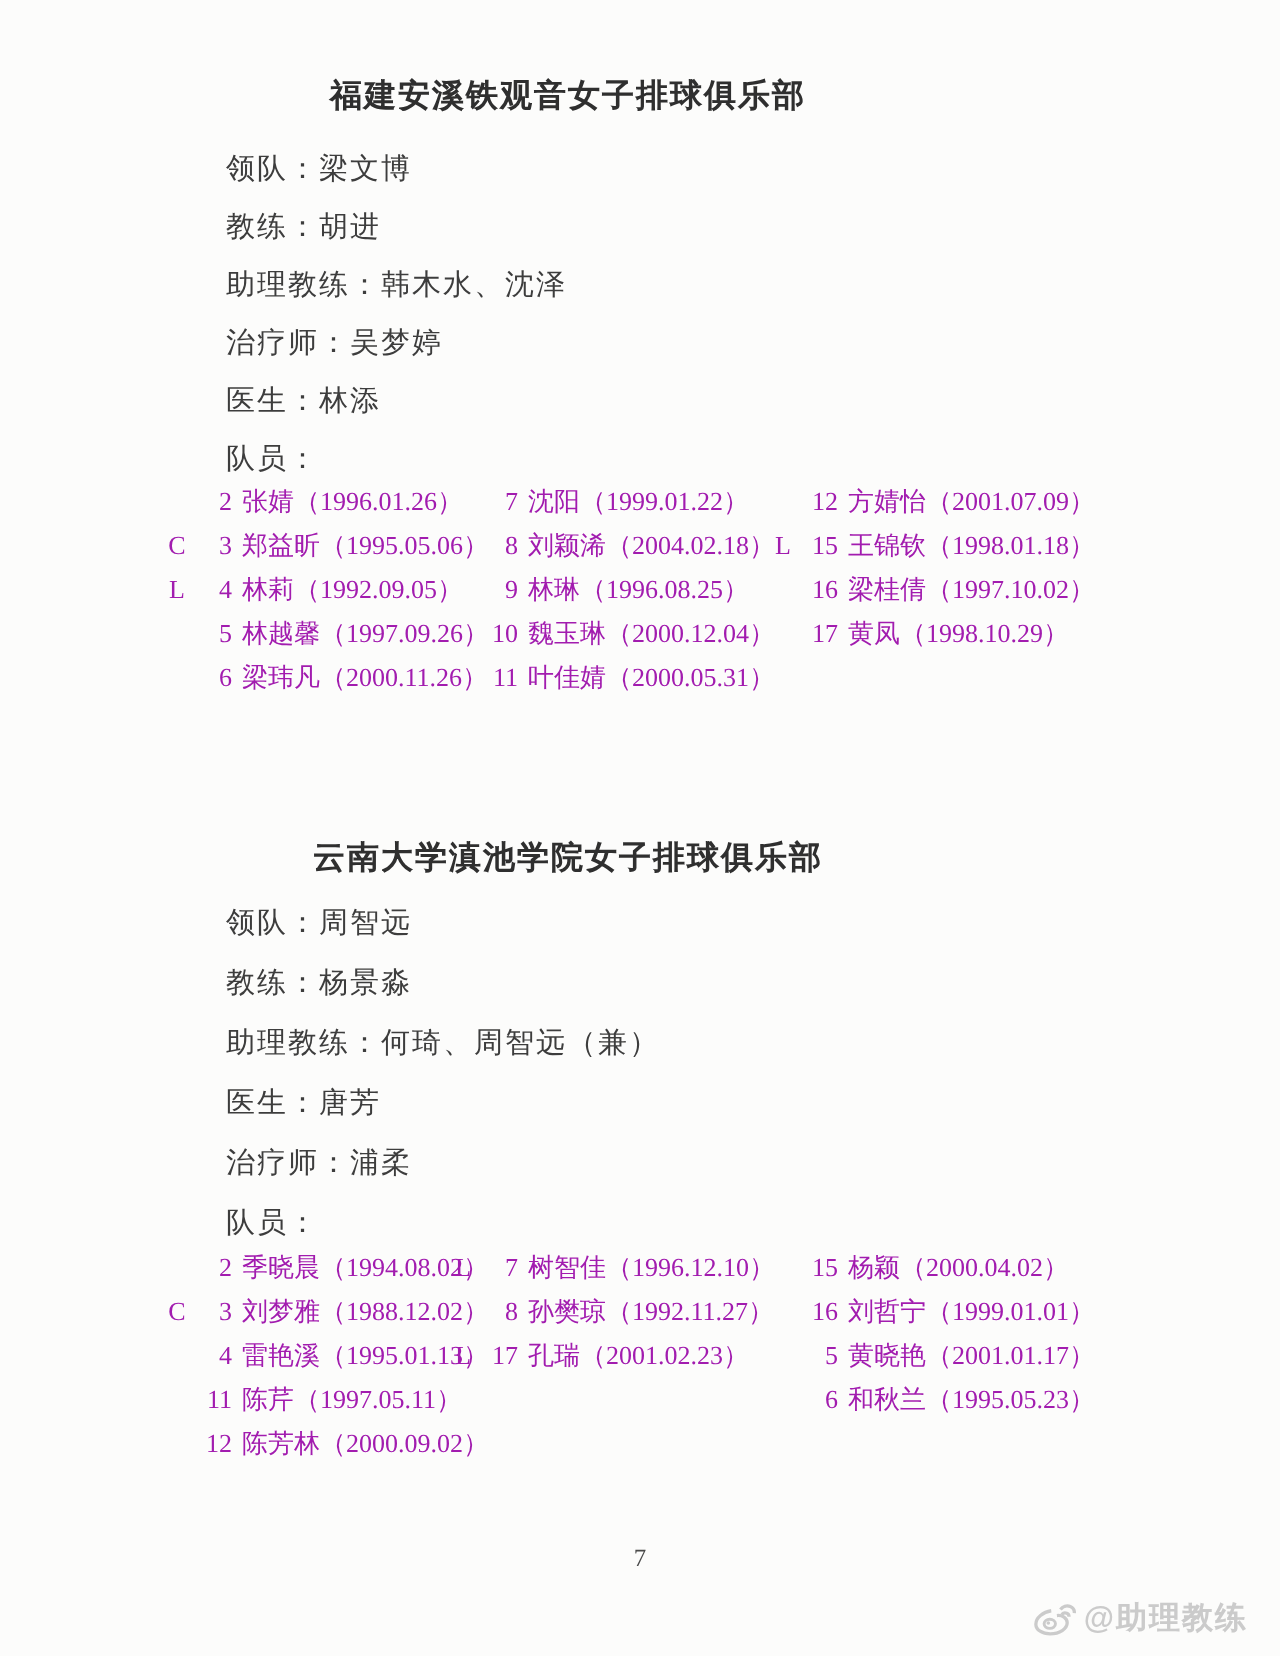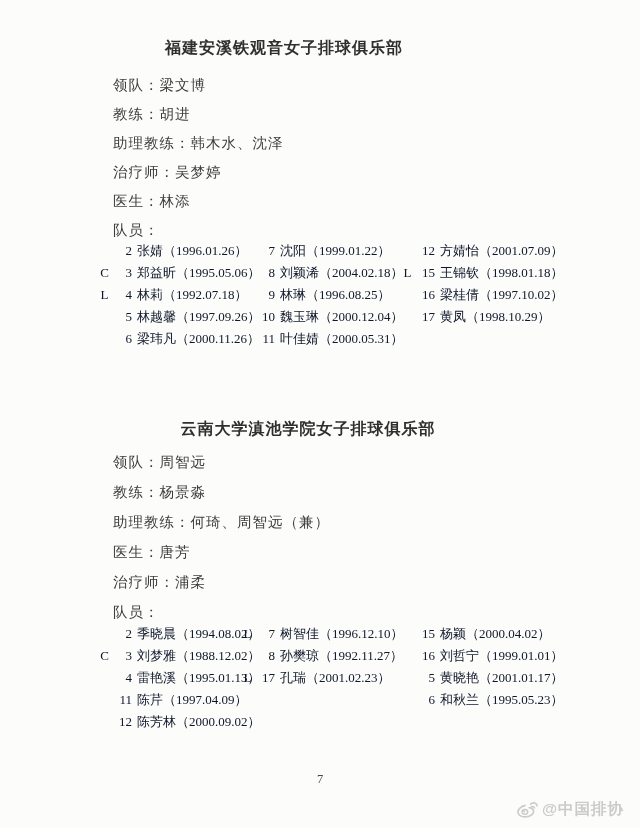--- a/index.html
+++ b/index.html
@@ -17,37 +17,37 @@
   }
   .club-title{
     position:absolute;left:0;width:568px;
     text-align:center;
     font-weight:bold;
     font-size:16px;
     color:#2f2f2f;
     letter-spacing:1px;
   }
   .t1{top:38px;}
-  .t2{top:419px;padding-left:24px;}
+  .t2{top:419px;}
   .staff{
     position:absolute;left:82px;
     font-size:14.5px;
     letter-spacing:1px;
     margin-left:31px;
   }
   .st1{top:71px;}
   .st2{top:447px;}
   .staff .staff-line{height:29px;line-height:29px;}
   .st2 .staff-line{height:30px;line-height:30px;}
   .roster{
-    position:absolute;left:98px;width:540px;
+    position:absolute;left:82px;width:540px;
     display:grid;
     grid-template-columns:143px 160px auto;
     font-size:13px;
-    color:#0f172a;
+    color:#a21caf;
   }
   .r1{top:240px;}
   .r2{top:623px;}
   .roster .cell{
     height:22px;line-height:22px;
     white-space:nowrap;
   }
   .pfx{display:inline-block;width:13px;text-align:center;}
   .num{display:inline-block;width:21px;text-align:right;margin-right:5px;}
   .page-number{
@@ -85,21 +85,21 @@
 
   <div class="roster r1">
     <div class="cell"><span class="pfx"></span><span class="num">2</span><span class="nm">张婧（1996.01.26）</span></div>
     <div class="cell"><span class="pfx"></span><span class="num">7</span><span class="nm">沈阳（1999.01.22）</span></div>
     <div class="cell"><span class="pfx"></span><span class="num">12</span><span class="nm">方婧怡（2001.07.09）</span></div>
 
     <div class="cell"><span class="pfx">C</span><span class="num">3</span><span class="nm">郑益昕（1995.05.06）</span></div>
     <div class="cell"><span class="pfx"></span><span class="num">8</span><span class="nm">刘颖浠（2004.02.18）</span></div>
     <div class="cell"><span class="pfx">L</span><span class="num">15</span><span class="nm">王锦钦（1998.01.18）</span></div>
 
-    <div class="cell"><span class="pfx">L</span><span class="num">4</span><span class="nm">林莉（1992.07.18）</span></div>
+    <div class="cell"><span class="pfx">L</span><span class="num">4</span><span class="nm">林莉（1992.09.05）</span></div>
     <div class="cell"><span class="pfx"></span><span class="num">9</span><span class="nm">林琳（1996.08.25）</span></div>
     <div class="cell"><span class="pfx"></span><span class="num">16</span><span class="nm">梁桂倩（1997.10.02）</span></div>
 
     <div class="cell"><span class="pfx"></span><span class="num">5</span><span class="nm">林越馨（1997.09.26）</span></div>
     <div class="cell"><span class="pfx"></span><span class="num">10</span><span class="nm">魏玉琳（2000.12.04）</span></div>
     <div class="cell"><span class="pfx"></span><span class="num">17</span><span class="nm">黄凤（1998.10.29）</span></div>
 
     <div class="cell"><span class="pfx"></span><span class="num">6</span><span class="nm">梁玮凡（2000.11.26）</span></div>
     <div class="cell"><span class="pfx"></span><span class="num">11</span><span class="nm">叶佳婧（2000.05.31）</span></div>
     <div class="cell"></div>
@@ -122,21 +122,21 @@
     <div class="cell"><span class="pfx"></span><span class="num">15</span><span class="nm">杨颖（2000.04.02）</span></div>
 
     <div class="cell"><span class="pfx">C</span><span class="num">3</span><span class="nm">刘梦雅（1988.12.02）</span></div>
     <div class="cell"><span class="pfx"></span><span class="num">8</span><span class="nm">孙樊琼（1992.11.27）</span></div>
     <div class="cell"><span class="pfx"></span><span class="num">16</span><span class="nm">刘哲宁（1999.01.01）</span></div>
 
     <div class="cell"><span class="pfx"></span><span class="num">4</span><span class="nm">雷艳溪（1995.01.13）</span></div>
     <div class="cell"><span class="pfx">L</span><span class="num">17</span><span class="nm">孔瑞（2001.02.23）</span></div>
 
     <div class="cell"><span class="pfx"></span><span class="num">5</span><span class="nm">黄晓艳（2001.01.17）</span></div>
-    <div class="cell"><span class="pfx"></span><span class="num">11</span><span class="nm">陈芹（1997.04.09）</span></div>
+    <div class="cell"><span class="pfx"></span><span class="num">11</span><span class="nm">陈芹（1997.05.11）</span></div>
     <div class="cell"></div>
 
     <div class="cell"><span class="pfx"></span><span class="num">6</span><span class="nm">和秋兰（1995.05.23）</span></div>
     <div class="cell"><span class="pfx"></span><span class="num">12</span><span class="nm">陈芳林（2000.09.02）</span></div>
     <div class="cell"></div>
   </div>
 
   <div class="page-number">7</div>
 
   <div class="watermark">
@@ -144,16 +144,16 @@
       <svg width="22" height="19" viewBox="0 0 24 20">
         <g fill="none" stroke="#cbcbcb" stroke-width="1.8">
           <path d="M10.5 5.5c-4.5.6-8.4 3.9-8.4 7.3 0 3.2 3.6 5.3 7.8 5.3 5.2 0 9.3-2.8 9.3-6 0-2.7-2.8-4.3-5.6-4"></path>
           <path d="M15.5 4.8c1.2-1.6 3.4-2.4 5.4-1.6 1.5.6 2.3 2 2.2 3.6"></path>
           <path d="M16.2 7.6c.7-.8 1.8-1.1 2.8-.7.8.3 1.2 1 1.2 1.9"></path>
         </g>
         <ellipse cx="9.7" cy="12.6" rx="3.1" ry="2.5" fill="none" stroke="#cbcbcb" stroke-width="1.6"></ellipse>
         <circle cx="8.9" cy="12.2" r="1" fill="#cbcbcb"></circle>
       </svg>
     </span>
-    <span>@中国排协</span>
+    <span>@助理教练</span>
   </div>
 
 </div>
 
 </body></html>

